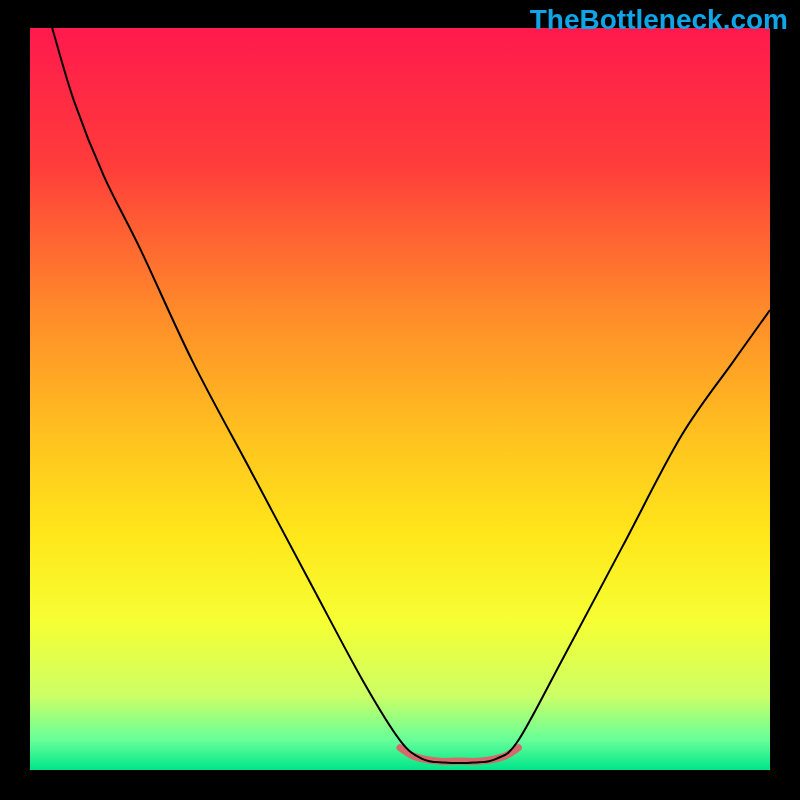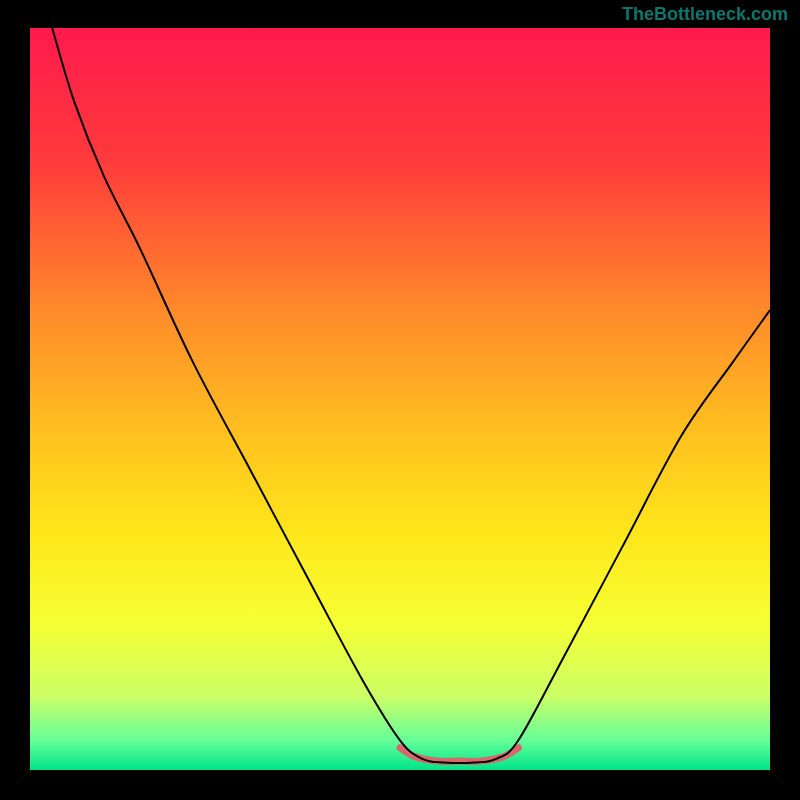--- a/index.html
+++ b/index.html
@@ -7,22 +7,22 @@
     width: 800px;
     height: 800px;
     background: #000;
     position: relative;
     font-family: Arial, sans-serif;
   }
   .watermark {
     position: absolute;
     top: 4px;
     right: 12px;
-    color: #0f766e;
-    font-size: 18px;
+    color: #0ea5e9;
+    font-size: 28px;
     font-weight: bold;
     z-index: 10;
   }
   .plot-area {
     position: absolute;
     left: 30px;
     top: 28px;
     width: 740px;
     height: 742px;
     overflow: hidden;

